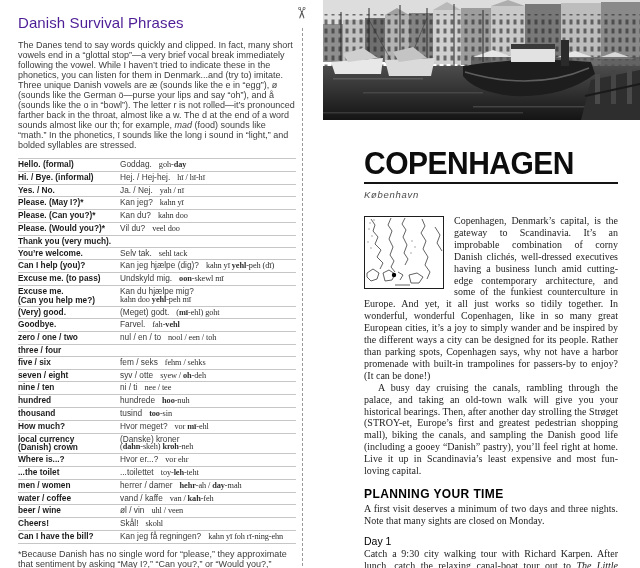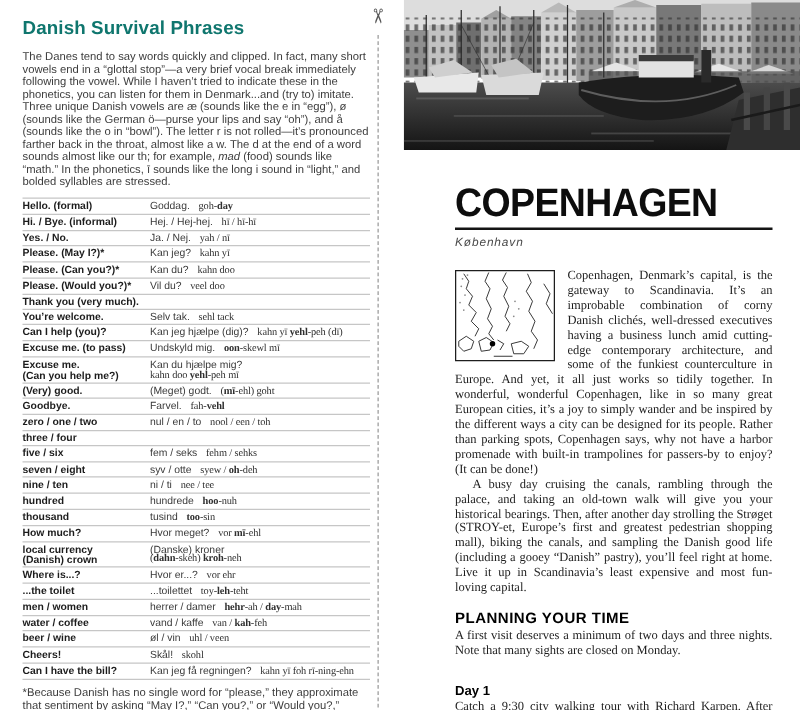--- a/index.html
+++ b/index.html
@@ -3,21 +3,21 @@
 <meta charset="utf-8">
 <style>
   html,body{margin:0;padding:0;}
   body{
     width:640px;height:568px;position:relative;overflow:hidden;
     background:#ffffff;font-family:"Liberation Sans",sans-serif;
     -webkit-font-smoothing:antialiased;
   }
   
   .left-page{position:absolute;left:18px;top:14px;width:278px;}
-  .lp-title{font-size:15px;font-weight:bold;color:#0f766e;margin:0 0 9px 0;letter-spacing:.1px;}
+  .lp-title{font-size:15px;font-weight:normal;color:#4c1d95;margin:0 0 9px 0;letter-spacing:.1px;}
   .lp-intro{font-size:9px;line-height:10px;color:#3c3c3c;margin:0 0 8px 0;}
   .ptable{border-top:1px solid #c6c6c6;}
   .prow{display:flex;border-bottom:1px solid #c6c6c6;padding:1px 0;align-items:flex-start;}
   .pen{width:102px;flex:0 0 102px;font-size:8.3px;line-height:8.8px;font-weight:bold;color:#1c1c1c;white-space:nowrap;}
   .pval{flex:1;font-size:8.3px;line-height:8.8px;color:#333;white-space:nowrap;}
   .pda{color:#3a3a3a;margin-right:7px;}
   .pph{font-family:"Liberation Serif",serif;color:#2f2f2f;letter-spacing:-.1px;}
   .pval.stacked{white-space:normal;}
   .pval.stacked .pda{display:block;margin-right:0;}
   .pval.stacked .pph{display:block;}
@@ -32,21 +32,21 @@
   .chapter-title{font-size:30px;line-height:32px;font-weight:bold;letter-spacing:-.5px;color:#0d0d0d;margin:0;
     transform:scaleY(1.06);transform-origin:left top;}
   .title-rule{border-top:2px solid #141414;margin-top:4px;}
   .chapter-sub{font-style:italic;font-size:9.5px;color:#4a4a4a;letter-spacing:.7px;margin:5px 0 15px 0;}
   .serif{font-family:"Liberation Serif",serif;font-size:10px;line-height:11.9px;color:#1c1c1c;text-align:justify;}
   .para{margin:0;}
   .para.indent{text-indent:14px;}
   .region-map{float:left;width:78px;height:71px;border:1px solid #1e1e1e;margin:1px 10px 2px 0;background:#fff;}
   .section-head{font-family:"Liberation Sans",sans-serif;font-size:12px;font-weight:bold;letter-spacing:.4px;
     color:#000;margin:10px 0 2px 0;clear:both;}
-  .sub-head{font-family:"Liberation Sans",sans-serif;font-size:10.5px;font-weight:bold;color:#000;margin:20px 0 1px 0;}
+  .sub-head{font-family:"Liberation Sans",sans-serif;font-size:10.5px;font-weight:normal;color:#000;margin:8px 0 1px 0;}
 </style>
 </head>
 <body>
 
 <div class="left-page">
   <h2 class="lp-title">Danish Survival Phrases</h2>
   <p class="lp-intro">The Danes tend to say words quickly and clipped. In fact, many short vowels end in a “glottal stop”—a very brief vocal break immediately following the vowel. While I haven’t tried to indicate these in the phonetics, you can listen for them in Denmark...and (try to) imitate.  Three unique Danish vowels are æ (sounds like the e in “egg”), ø (sounds like the German ö—purse your lips and say “oh”), and å (sounds like the o in “bowl”). The letter r is not rolled—it’s pronounced farther back in the throat, almost like a w. The d at the end of a word sounds almost like our th; for example, <i>mad</i> (food) sounds like “math.” In the phonetics, ī sounds like the long i sound in “light,” and bolded syllables are stressed.</p>
 
   <div class="ptable">
   <div class="prow">

